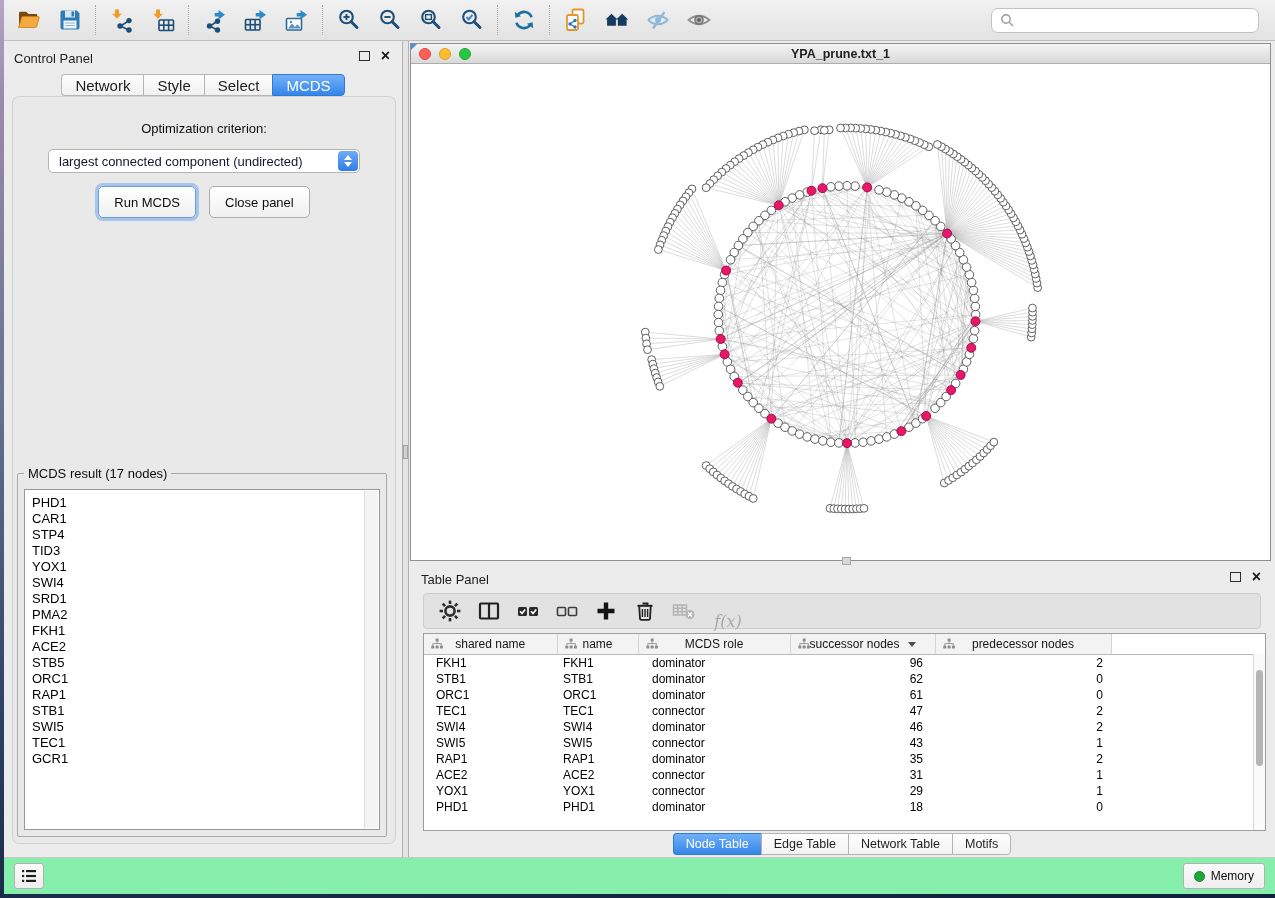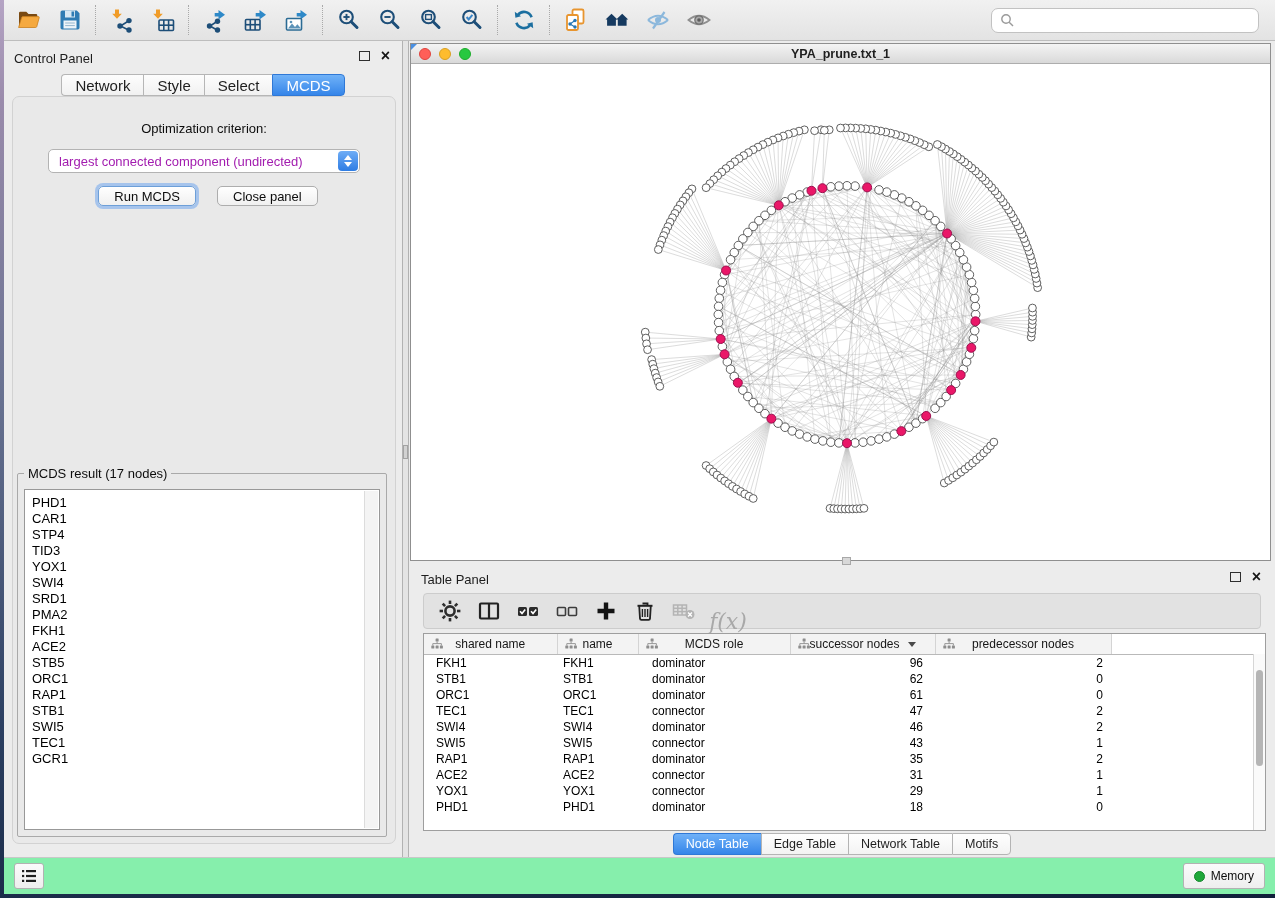--- a/index.html
+++ b/index.html
@@ -29,28 +29,28 @@
   .cp-tab{height:22px;padding:0 13px;font-size:15px;background:linear-gradient(#fdfdfd,#f1f1f1);
     border:1px solid #b6b6b6;border-right-width:0;color:#1e1e1e;}
   .cp-tab:first-child{border-radius:4px 0 0 4px;}
   .cp-tab:last-child{border-radius:0 4px 4px 0;border-right-width:1px;}
   .cp-tab.active{background:linear-gradient(#70b2f8,#3585e9);color:#fff;border-color:#2f78d6;}
   .cp-content{position:absolute;top:55px;left:8px;right:6px;bottom:14px;background:#e9e9e9;
     border:1px solid #d2d2d2;border-radius:7px;}
   .opt-label{margin-top:24px;text-align:center;font-size:13px;color:#0d0d0d;}
   .dropdown{position:relative;margin:13px auto 0;width:312px;height:24px;background:#fff;
     border:1px solid #b3b3b3;border-radius:5px;box-sizing:border-box;display:flex;align-items:center;}
-  .dropdown .val{flex:1;font-size:13px;padding-left:10px;color:#a21caf;white-space:nowrap;overflow:hidden;}
+  .dropdown .val{flex:1;font-size:13px;padding-left:10px;color:#0f172a;white-space:nowrap;overflow:hidden;}
   .stepper{position:absolute;right:1px;top:1px;bottom:1px;width:20px;border-radius:4px;
     background:linear-gradient(#6fadf6,#2e7ce3);display:flex;flex-direction:column;align-items:center;justify-content:center;gap:2px;}
   .tri-up{width:0;height:0;border-left:4px solid transparent;border-right:4px solid transparent;border-bottom:5px solid #fff;}
   .tri-down{width:0;height:0;border-left:4px solid transparent;border-right:4px solid transparent;border-top:5px solid #fff;}
   .btnrow{margin-top:13px;display:flex;justify-content:center;gap:13px;}
-  .btn{height:20px;padding:0 15px;font-size:13px;background:linear-gradient(#ffffff,#f0f0f0);
-    border:1px solid #adadad;border-radius:5px;color:#0c0c0c;margin-left:8px;}
+  .btn{height:32px;padding:0 15px;font-size:13px;background:linear-gradient(#ffffff,#f0f0f0);
+    border:1px solid #adadad;border-radius:5px;color:#0c0c0c;}
   .btn.focus{box-shadow:0 0 0 3px rgba(112,166,238,.55);border-color:#6d9fd8;}
   .groupbox{position:absolute;left:4px;right:8px;top:369px;bottom:6px;border:1px solid #a9a9a9;border-radius:2px;margin:0;padding:0;}
   .groupbox legend{margin-left:6px;padding:0 4px;font-size:13px;color:#0d0d0d;}
   .listwrap{position:absolute;left:6px;right:6px;top:8px;bottom:6px;background:#fff;border:1px solid #989898;}
   .list-scroll{position:absolute;top:1px;right:1px;bottom:1px;width:13px;background:#f4f4f4;border-left:1px solid #dcdcdc;}
   .mcds-items{position:absolute;left:7px;right:16px;top:5px;bottom:4px;font-size:13px;line-height:16px;color:#000;overflow:hidden;}
 
   
   .vsplit{position:absolute;left:398px;width:7px;top:41px;bottom:36px;background:#e4e4e4;
     border-left:1px solid #b2b2b2;border-right:1px solid #b2b2b2;box-sizing:border-box;}
@@ -71,21 +71,21 @@
   .net-title .title{position:absolute;left:0;right:0;text-align:center;font-size:12.5px;color:#1f1f1f;font-weight:bold;}
   .net-canvas{position:absolute;top:19px;left:0;right:0;bottom:0;}
   #net-svg{width:100%;height:100%;display:block;}
 
   
   .table-panel{position:absolute;top:522px;left:0;right:0;bottom:0;background:#ececec;}
   .tp-head{position:absolute;top:7px;left:12px;right:12px;height:18px;}
   .tp-toolbar{position:absolute;top:30px;left:14px;right:14px;height:36px;background:#e2e2e2;
     border:1px solid #cccccc;border-radius:4px;display:flex;align-items:center;padding-left:8px;gap:3px;box-sizing:border-box;}
   .tp-btn{width:36px;height:28px;display:flex;align-items:center;justify-content:center;background:none;border:none;padding:0;}
-  .fx{font-family:"DejaVu Serif",serif;font-style:italic;font-size:22px;color:#a8a8a8;margin-top:20px;}
+  .fx{font-family:"DejaVu Serif",serif;font-style:italic;font-size:16px;color:#a8a8a8;margin-top:20px;}
   .tp-table{position:absolute;top:70px;left:14px;right:9px;bottom:27px;background:#fff;border:1px solid #9e9e9e;overflow:hidden;box-sizing:border-box;}
   .tp-table table{border-collapse:collapse;width:calc(100% - 12px);table-layout:fixed;}
   .tp-table th{height:20px;background:#f3f3f3;border-bottom:1px solid #b9b9b9;border-right:1px solid #d4d4d4;
     font-weight:400;font-size:12px;color:#161616;position:relative;padding:0;}
   .tp-table th.filler{background:#fff;border-right:none;}
   .col-icon{position:absolute;left:7px;top:4px;}
   .sortdesc{display:inline-block;width:0;height:0;border-left:4px solid transparent;border-right:4px solid transparent;
     border-top:5px solid #4a4a4a;margin-left:8px;vertical-align:middle;}
   .tp-table td{height:16px;font-size:12px;color:#000;padding:0;line-height:16px;white-space:nowrap;}
   td.c0{padding-left:12px;} td.c1{padding-left:6px;} td.c2{padding-left:14px;}

